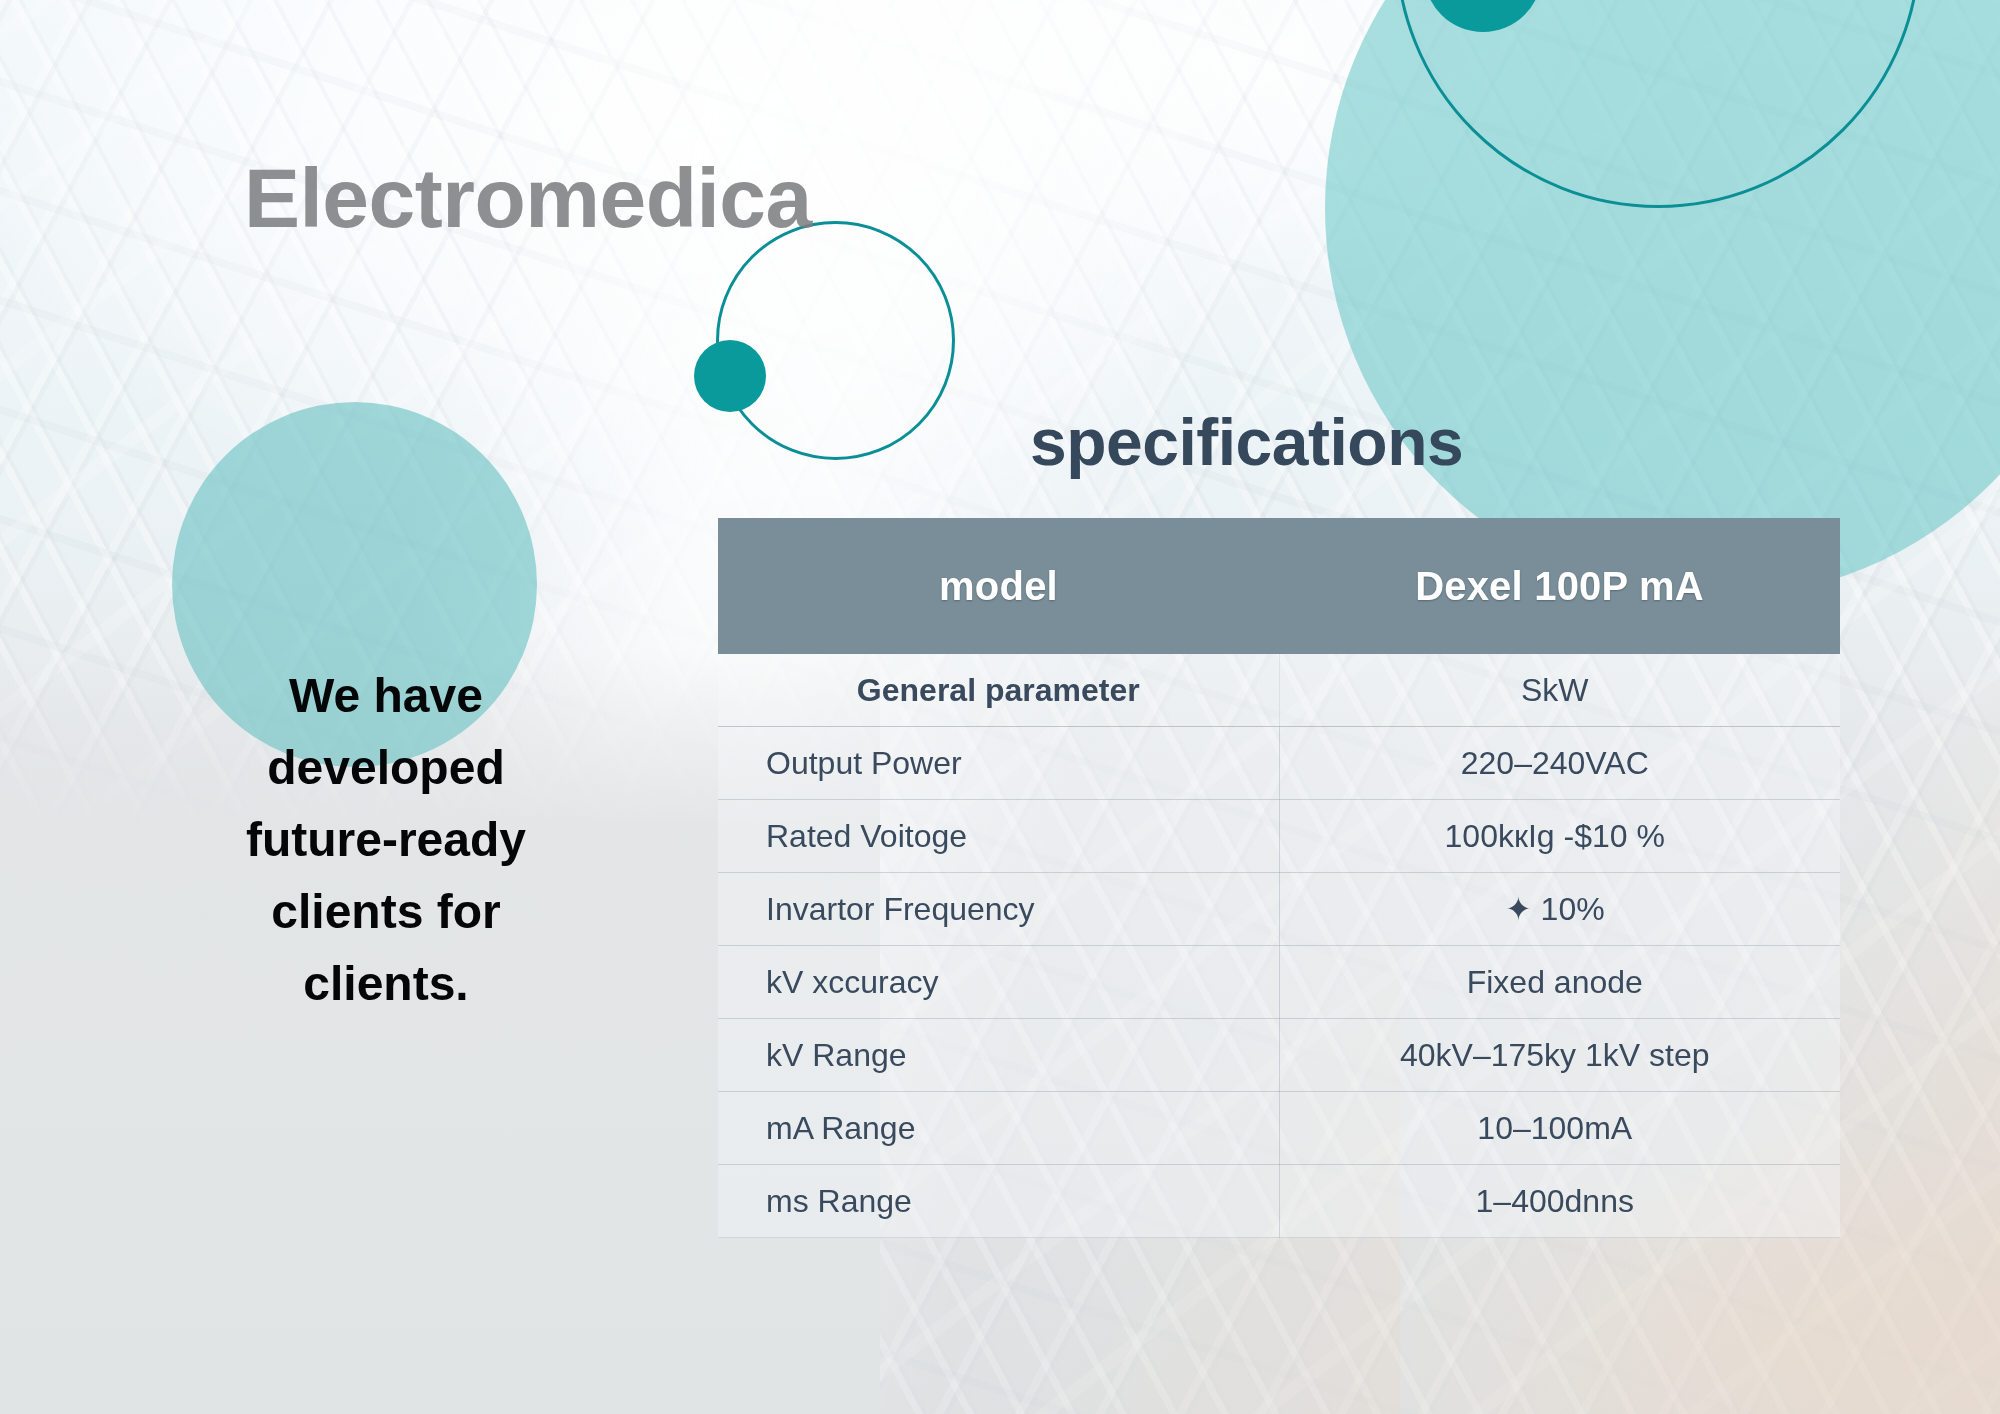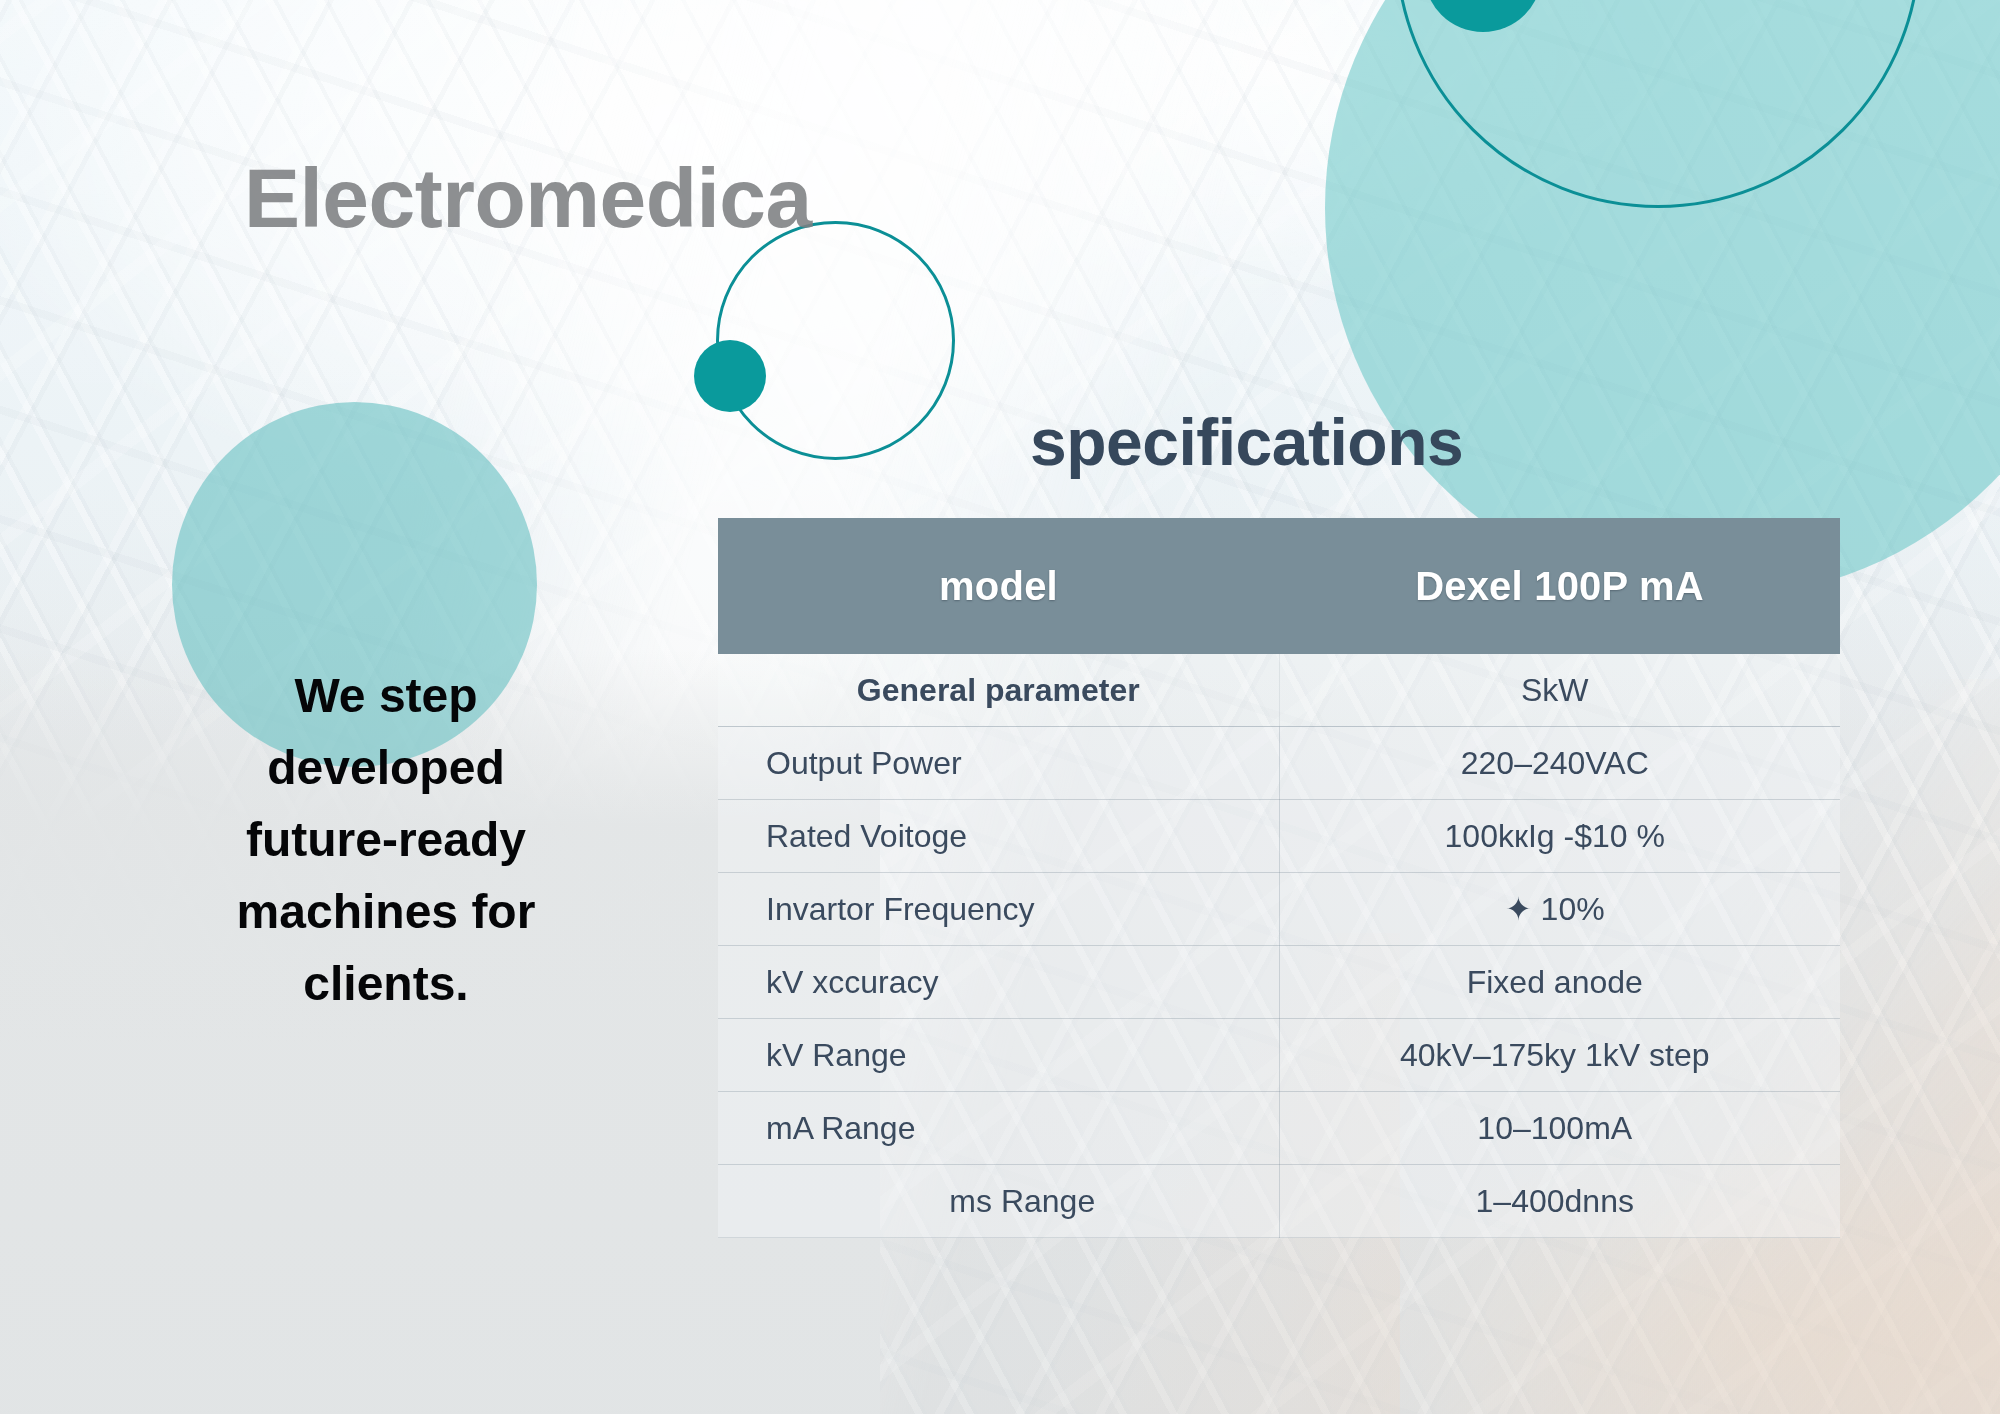--- a/index.html
+++ b/index.html
@@ -250,21 +250,20 @@
     padding-left: 0;
     border-right: 1px solid rgba(120,136,150,0.14);
     font-weight: bold;
   }
   .spec-table tbody tr.section td {
     background: rgba(249,251,252,0.30);
     border-bottom: 1px solid rgba(120,136,150,0.42);
   }
   .spec-table tbody tr:last-child td {
     border-bottom: 1px solid rgba(120,136,150,0.22);
-    text-align: center;
   }
   .col-label { width: 50%; }
   .col-value { width: 50%; }
 </style>
 </head>
 <body>
 
 <div id="slide">
 
   <div class="bg-base"></div>
@@ -283,21 +282,21 @@
   <div class="ring-top"></div>
   <div class="dot-top"></div>
   <div class="circle-teal-soft"></div>
   <div class="ring-mid"></div>
   <div class="dot-mid"></div>
 
   <div class="brand-title">Electromedica</div>
 
   <div class="spec-heading">specifications</div>
 
-  <div class="lead-text">We step developed future-ready machines for clients.</div>
+  <div class="lead-text">We have developed future-ready clients for clients.</div>
 
   <table class="spec-table">
     <colgroup>
       <col class="col-label">
       <col class="col-value">
     </colgroup>
     <thead>
       <tr>
         <th>model</th>
         <th>Dexel 100P mA</th>

